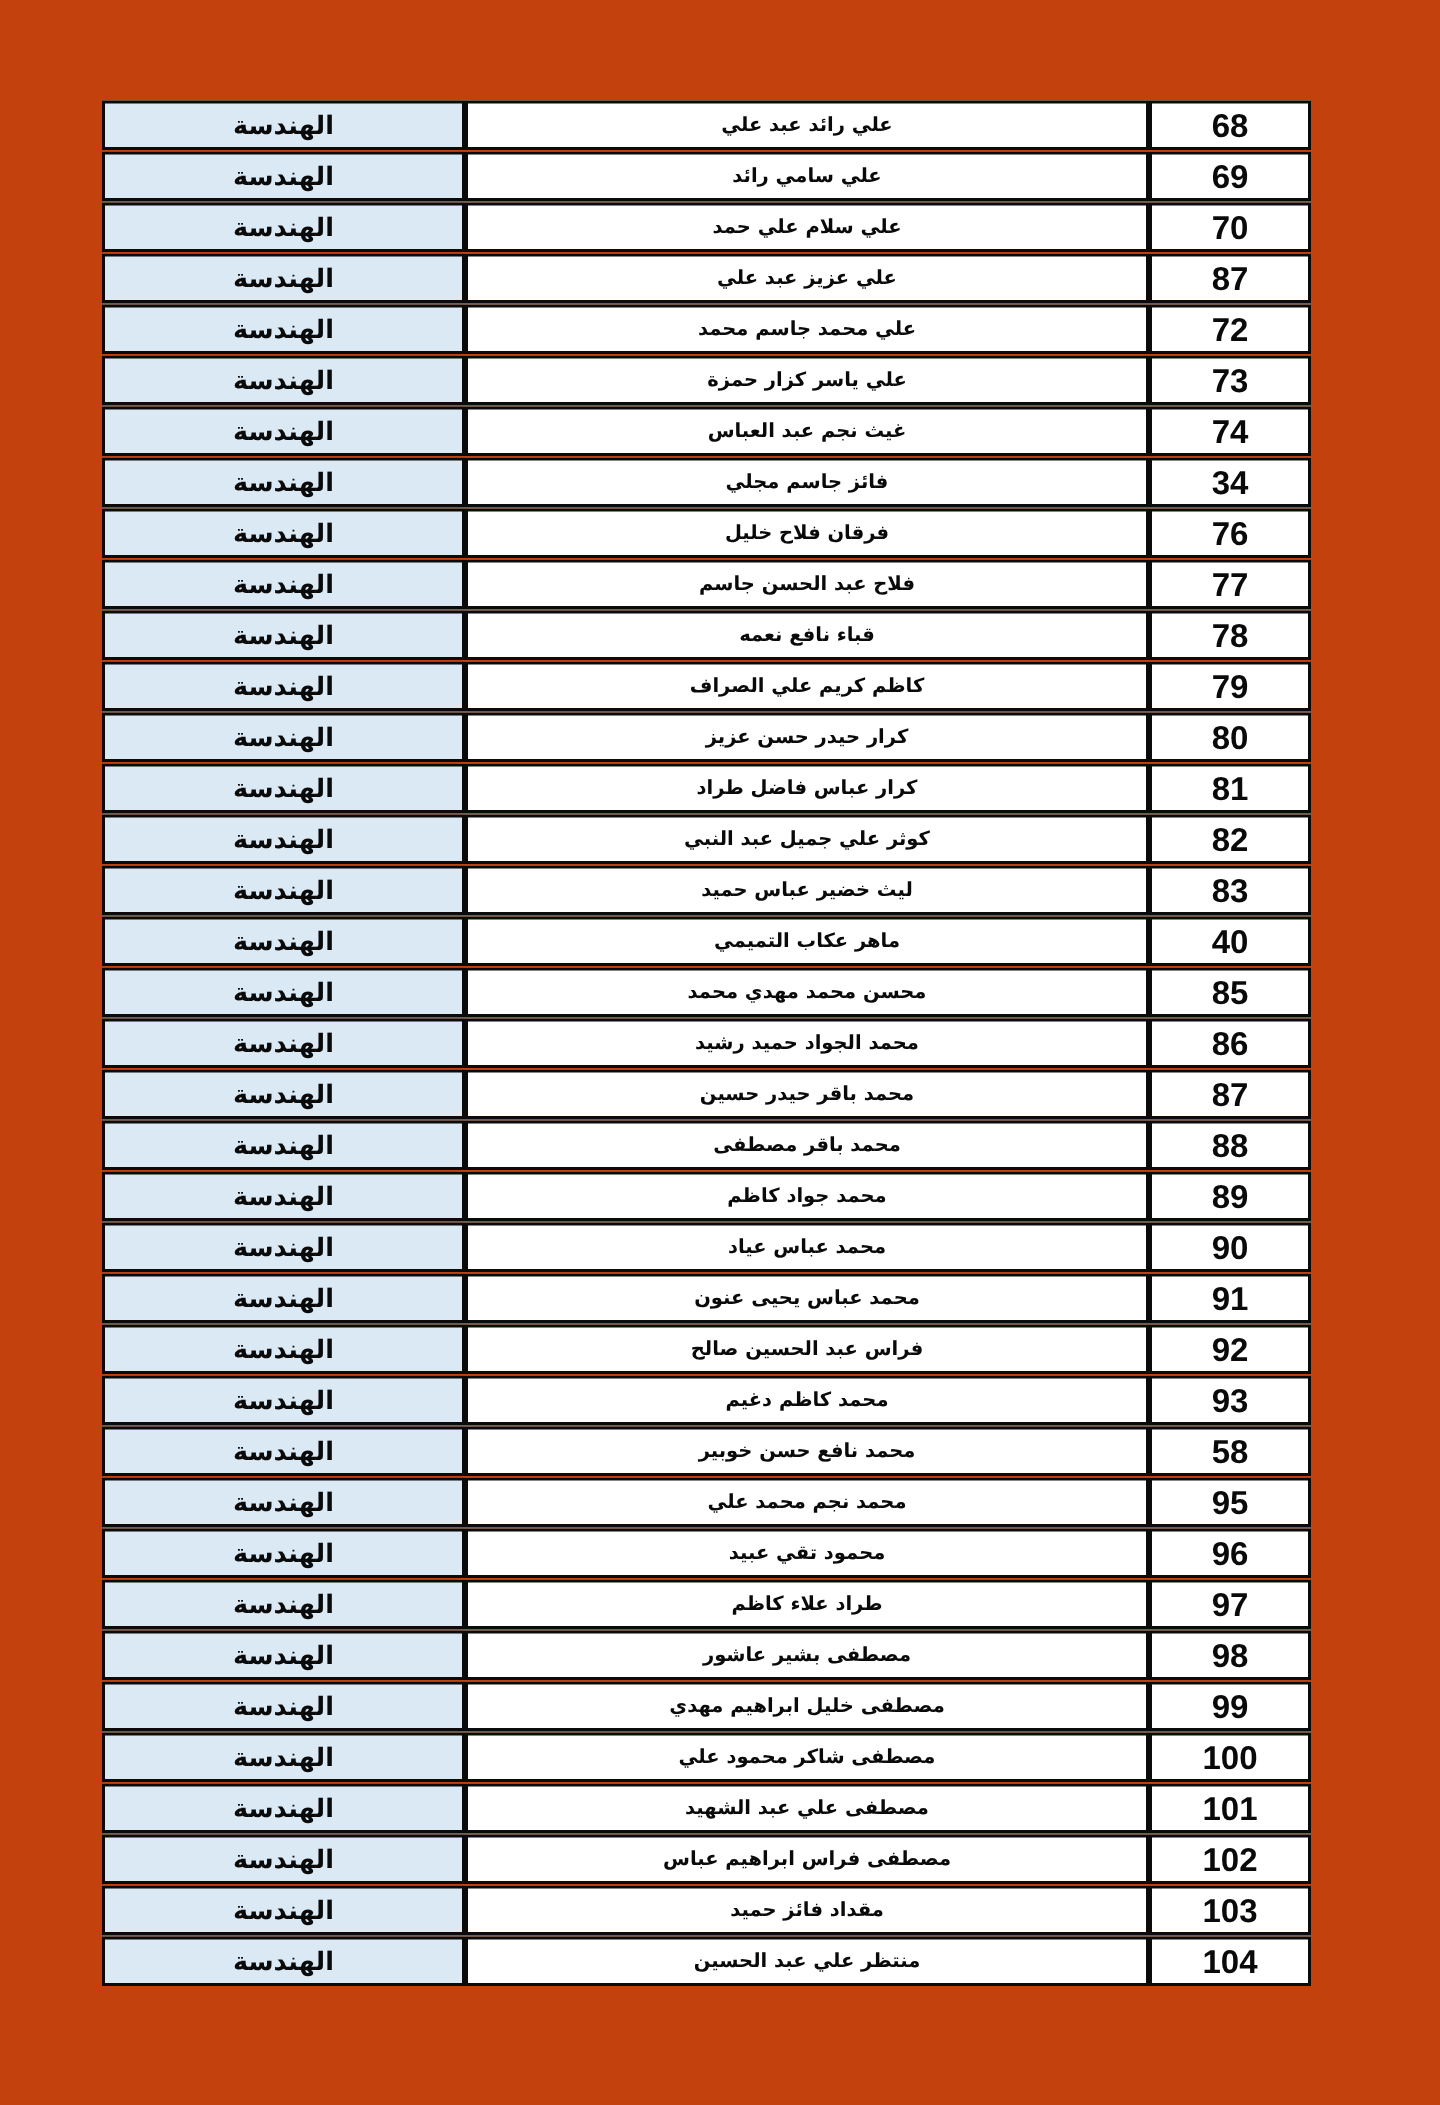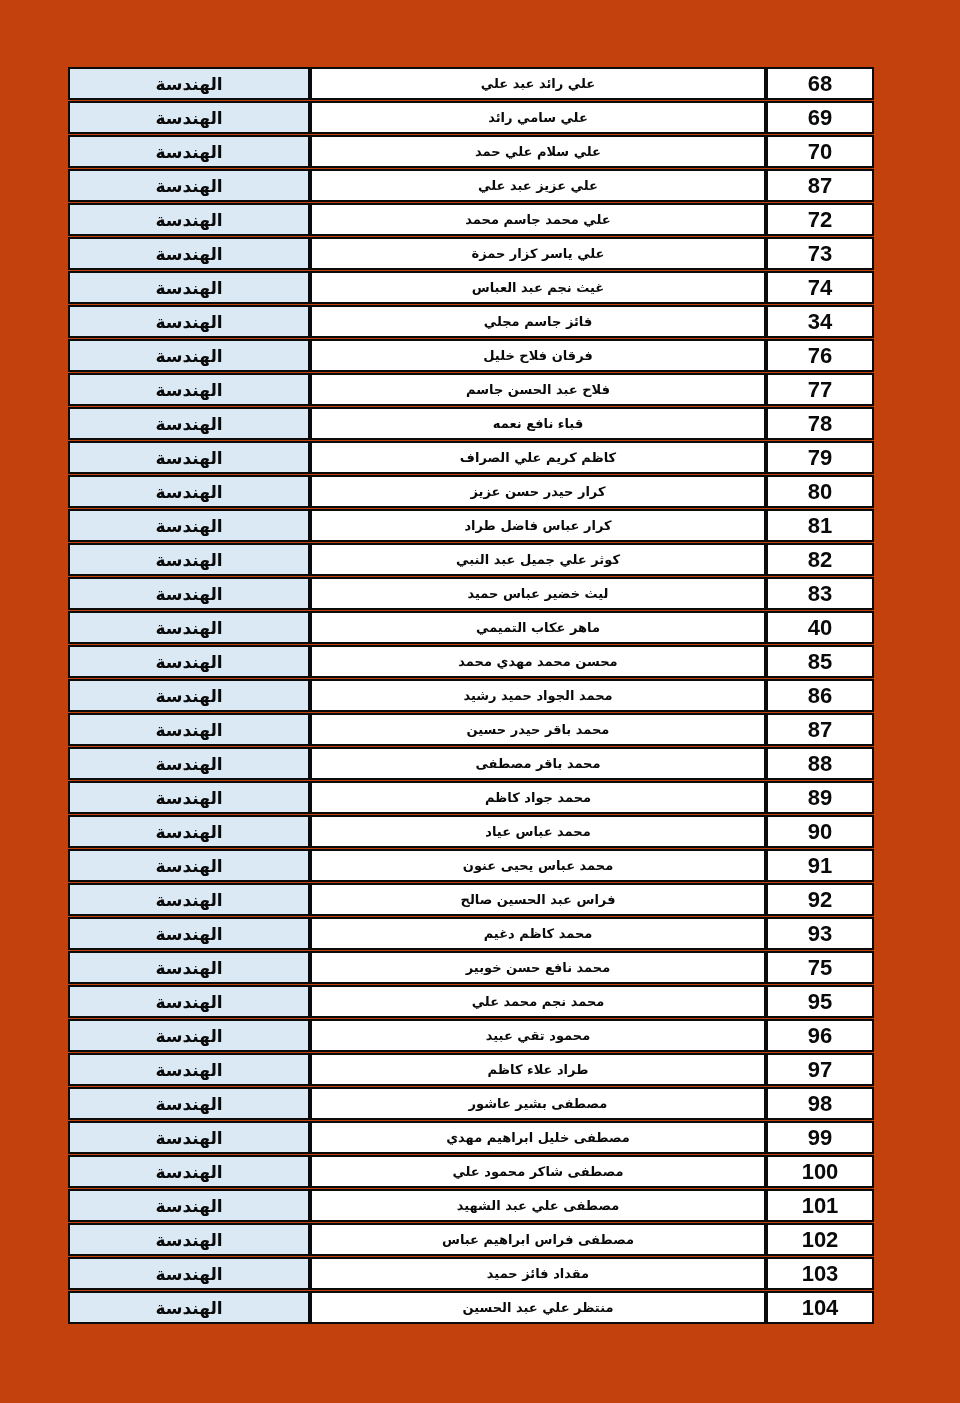--- a/index.html
+++ b/index.html
@@ -213,21 +213,21 @@
 
     <tr>
       <td class="dept" dir="rtl">الهندسة</td>
       <td class="name" dir="rtl">محمد كاظم دغيم</td>
       <td class="num" dir="ltr">93</td>
     </tr>
 
     <tr>
       <td class="dept" dir="rtl">الهندسة</td>
       <td class="name" dir="rtl">محمد نافع حسن خوبير</td>
-      <td class="num" dir="ltr">75</td>
+      <td class="num" dir="ltr">58</td>
     </tr>
 
     <tr>
       <td class="dept" dir="rtl">الهندسة</td>
       <td class="name" dir="rtl">محمد نجم محمد علي</td>
       <td class="num" dir="ltr">95</td>
     </tr>
 
     <tr>
       <td class="dept" dir="rtl">الهندسة</td>

